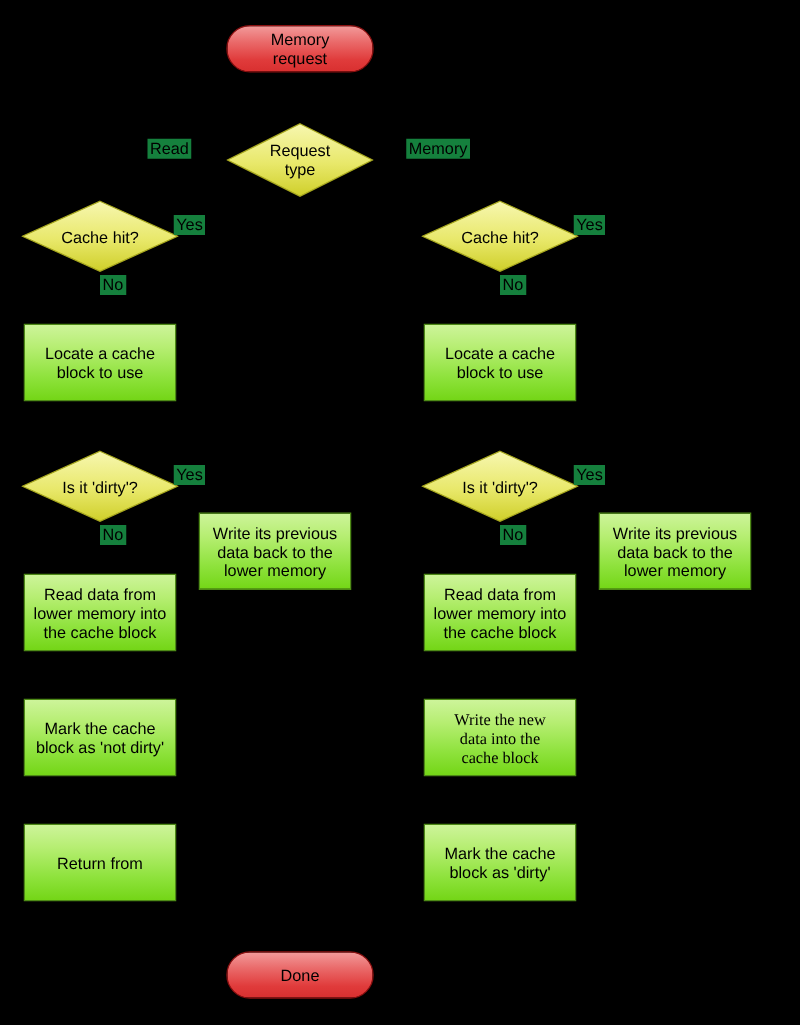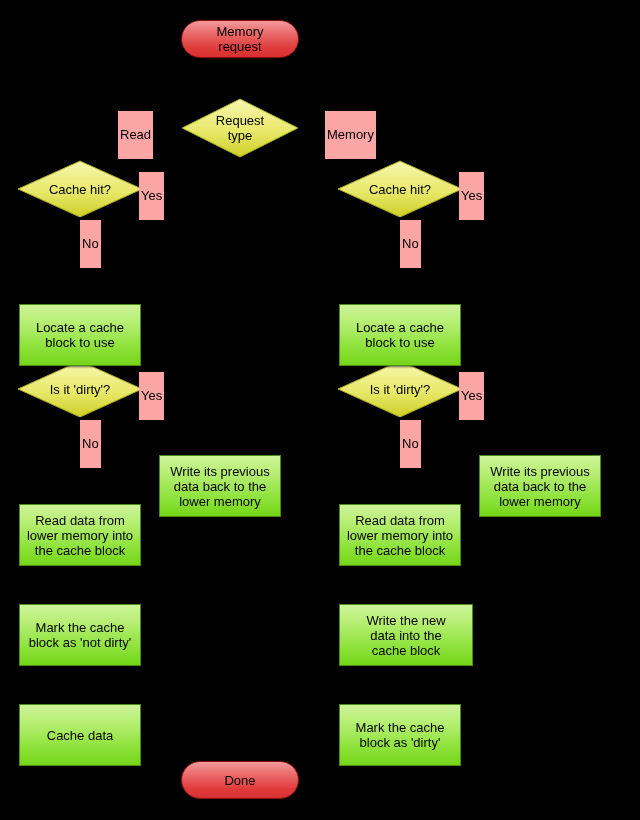--- a/index.html
+++ b/index.html
@@ -36,21 +36,20 @@
     border: 1px solid #8a1010;
     background: linear-gradient(to bottom, #f29a9a 0%, #ea6a6a 35%, #e03b3b 75%, #d93030 100%);
     box-shadow: 0 1px 2px rgba(0,0,0,0.6);
   }
 
   
   .process {
     border: 1px solid #4e8a16;
     background: linear-gradient(to bottom, #cdf49a 0%, #b6ee72 30%, #8ee23c 70%, #74d617 100%);
     box-shadow: 0 1px 2px rgba(0,0,0,0.6);
-    margin-top: 45px;
   }
 
   
   .decision {
     background: transparent;
     border: none;
   }
   .decision .diamond-svg {
     position: absolute;
     left: 0;
@@ -61,26 +60,26 @@
   .decision .dlabel {
     position: relative;
     z-index: 2;
     text-align: center;
     line-height: 15px;
   }
 
   
   .edge-label {
     position: absolute;
-    background: #fca5a5;
+    background: #15803d;
     color: #000000;
     font-family: "Liberation Sans", sans-serif;
     font-size: 13px;
     line-height: 16px;
-    padding: 16px 2px;
+    padding: 0px 2px;
     white-space: nowrap;
     z-index: 5;
   }
 
   
   #wires {
     position: absolute;
     left: 0;
     top: 0;
     width: 640px;
@@ -212,41 +211,41 @@
 lower memory into
 the cache block</span>
   </div>
 
   <div class="node process" style="left:19px; top:559px; width:122px; height:62px;">
     <span>Mark the cache
 block as 'not dirty'</span>
   </div>
 
   <div class="node process" style="left:19px; top:659px; width:122px; height:62px;">
-    <span>Cache data</span>
+    <span>Return from</span>
   </div>
 
   <div class="node process" style="left:339px; top:259px; width:122px; height:62px;">
     <span>Locate a cache
 block to use</span>
   </div>
 
   <div class="node process" style="left:479px; top:410px; width:122px; height:62px;">
     <span>Write its previous
 data back to the
 lower memory</span>
   </div>
 
   <div class="node process" style="left:339px; top:459px; width:122px; height:62px;">
     <span>Read data from
 lower memory into
 the cache block</span>
   </div>
 
-  <div class="node process" style="left:339px; top:559px; width:134px; height:62px;">
+  <div class="node process" style="left:339px; top:559px; width:122px; height:62px;font-family:Liberation Serif, serif;">
     <span>Write the new
 data into the
 cache block</span>
   </div>
 
   <div class="node process" style="left:339px; top:659px; width:122px; height:62px;">
     <span>Mark the cache
 block as 'dirty'</span>
   </div>
 

